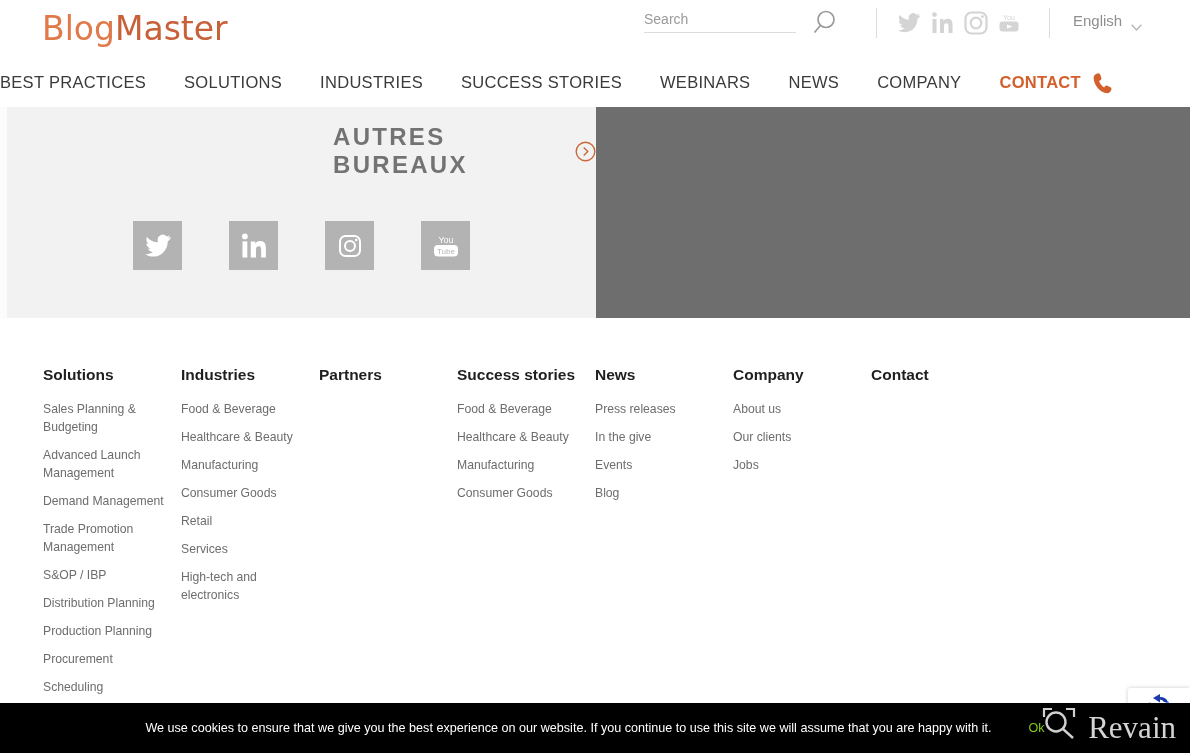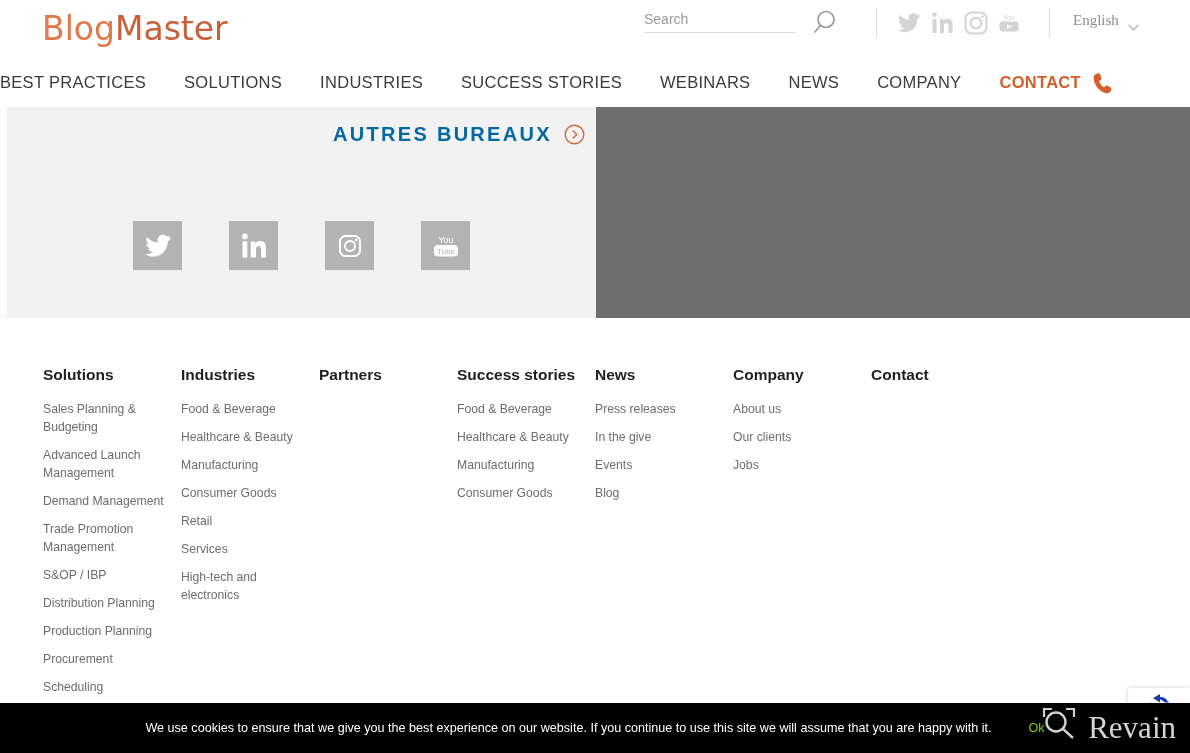--- a/index.html
+++ b/index.html
@@ -84,21 +84,21 @@
     position: absolute;
     left: 1073px;
     top: 12px;
     display: flex;
     align-items: center;
     cursor: pointer;
   }
   .lang-label {
     font-size: 15px;
     color: #8f8f8f;
-    font-family: Liberation Serif, serif;
+    font-family: Liberation Sans, sans-serif;
   }
   .chev {
     margin-left: 9px;
     width: 11px;
     height: 7px;
   }
 
   
   .nav {
     position: absolute;
@@ -164,23 +164,23 @@
   }
   .autres {
     position: absolute;
     left: 333px;
     top: 16px;
     display: flex;
     align-items: center;
     cursor: pointer;
   }
   .autres-label {
-    font-size: 20px;
+    font-size: 24px;
     letter-spacing: 2.3px;
-    color: #0369a1;
+    color: #737373;
     font-weight: bold;
     font-family: "Liberation Sans", sans-serif;
   }
   .autres-arrow {
     margin-left: 12px;
     width: 21px;
     height: 21px;
   }
 
   .social-row {

